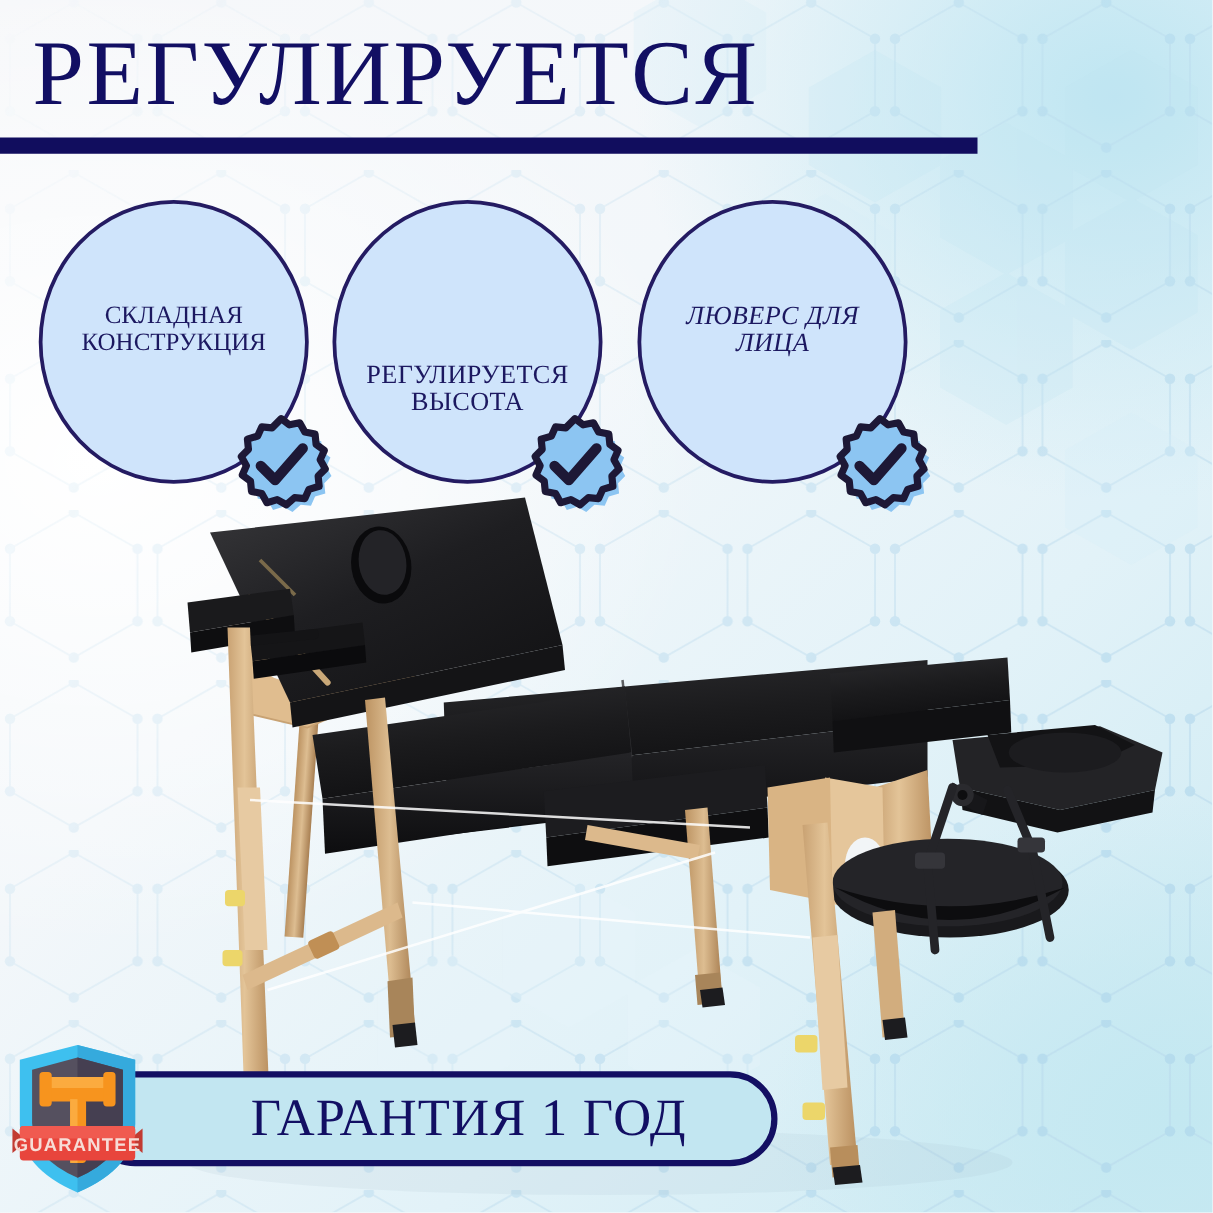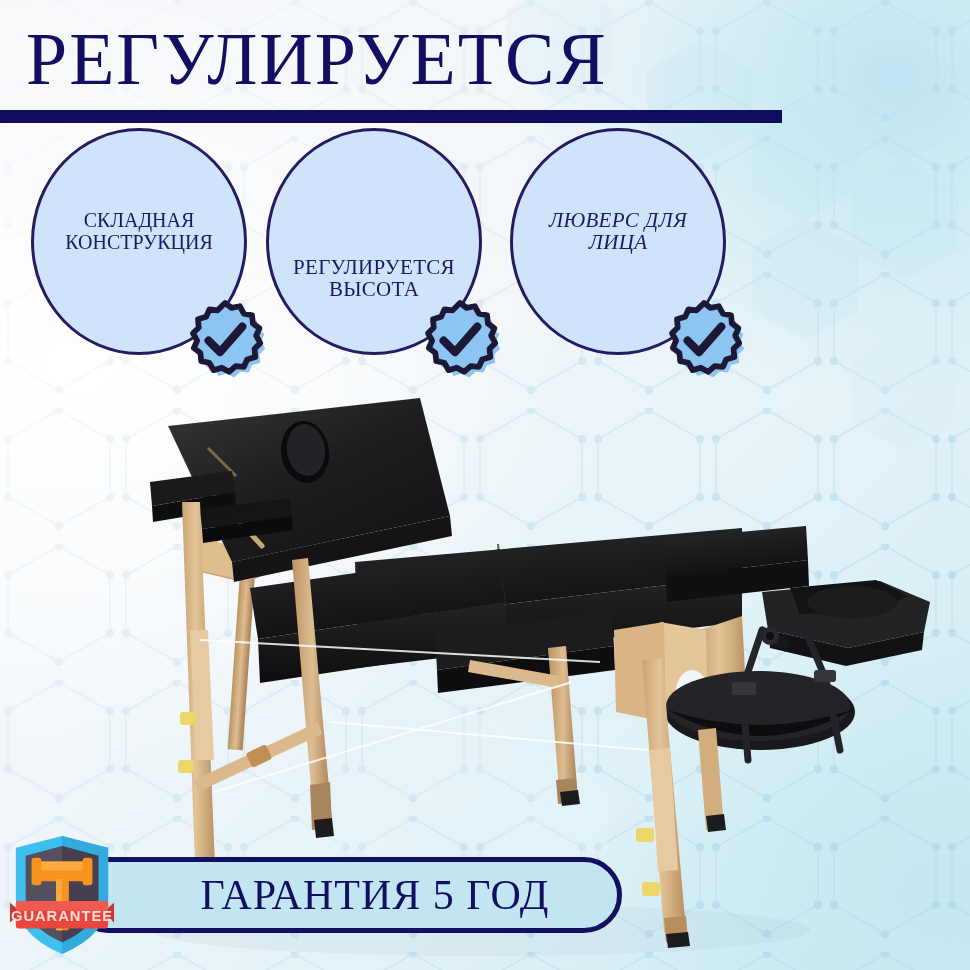--- a/index.html
+++ b/index.html
@@ -28,21 +28,21 @@
     font-size:74px;line-height:86px;letter-spacing:2px;
     color:#120f63;font-weight:400;
     white-space:nowrap;
   }
   .title-rule{
     position:absolute;left:0px;top:110px;width:782px;height:13px;
     background:#110d5e;
   }
 
   
-  .circles{position:absolute;left:0;top:128px;width:874px;height:230px;}
+  .circles{position:absolute;left:0;top:160px;width:874px;height:230px;}
   .circle{
     position:absolute;top:0;width:216px;height:227px;
     border-radius:50%;
     background:#cfe4fb;
     border:3.5px solid #241b62;
     box-sizing:border-box;
   }
   .circle.c1{left:31px;}
   .circle.c2{left:266px;}
   .circle.c3{left:510px;}
@@ -307,21 +307,21 @@
     <path d="M470 330 L560 346 L558 358 L468 342 Z" fill="#dcb98c"></path>
 
     <g stroke="#ffffff" stroke-width="2" opacity="0.85" fill="none">
       <path d="M200 310 L600 332"></path>
       <path d="M214 462 L572 352"></path>
       <path d="M330 392 L648 420"></path>
     </g>
   </svg>
 
   <div class="pill"></div>
-  <div class="pill-text">ГАРАНТИЯ 5 ГОД</div>
+  <div class="pill-text">ГАРАНТИЯ 1 ГОД</div>
 
   <svg class="guarantee-badge" viewBox="0 0 110 128">
 
     <path d="M55 4 L102 16 L102 68 Q102 104 55 124 Q8 104 8 68 L8 16 Z" fill="#3ec0ef"></path>
     <path d="M55 4 L102 16 L102 68 Q102 104 55 124 L55 4 Z" fill="#35aadd"></path>
 
     <path d="M55 14 L92 24 L92 67 Q92 96 55 112 Q18 96 18 67 L18 24 Z" fill="#55505f"></path>
     <path d="M55 14 L92 24 L92 67 Q92 96 55 112 L55 14 Z" fill="#453f51"></path>
 
     <rect x="30" y="30" width="50" height="20" rx="4" fill="#f7941e"></rect>

